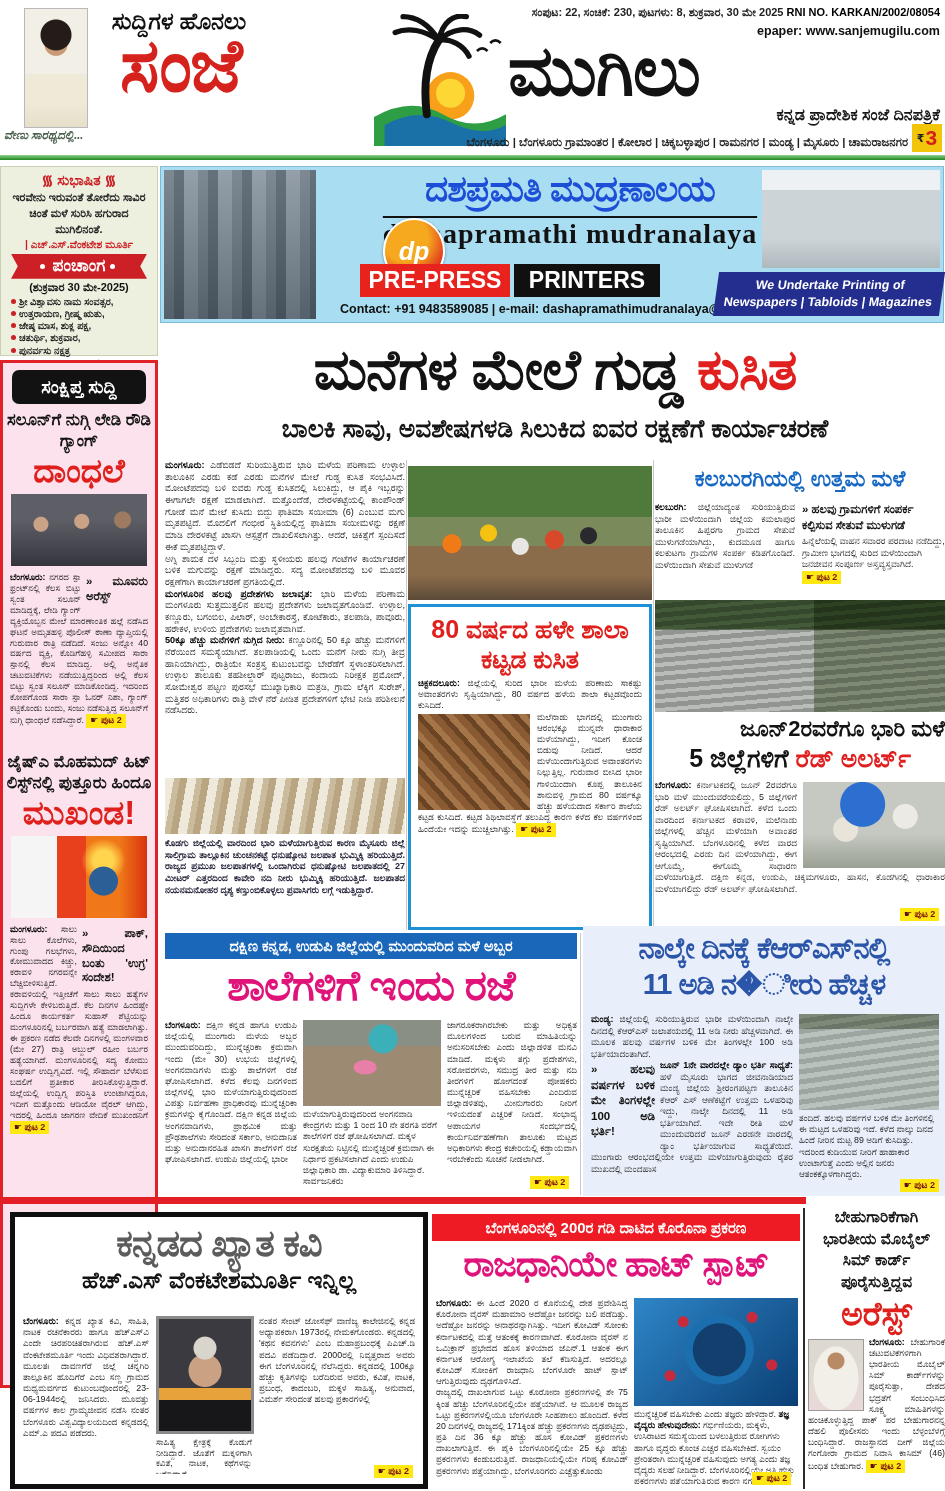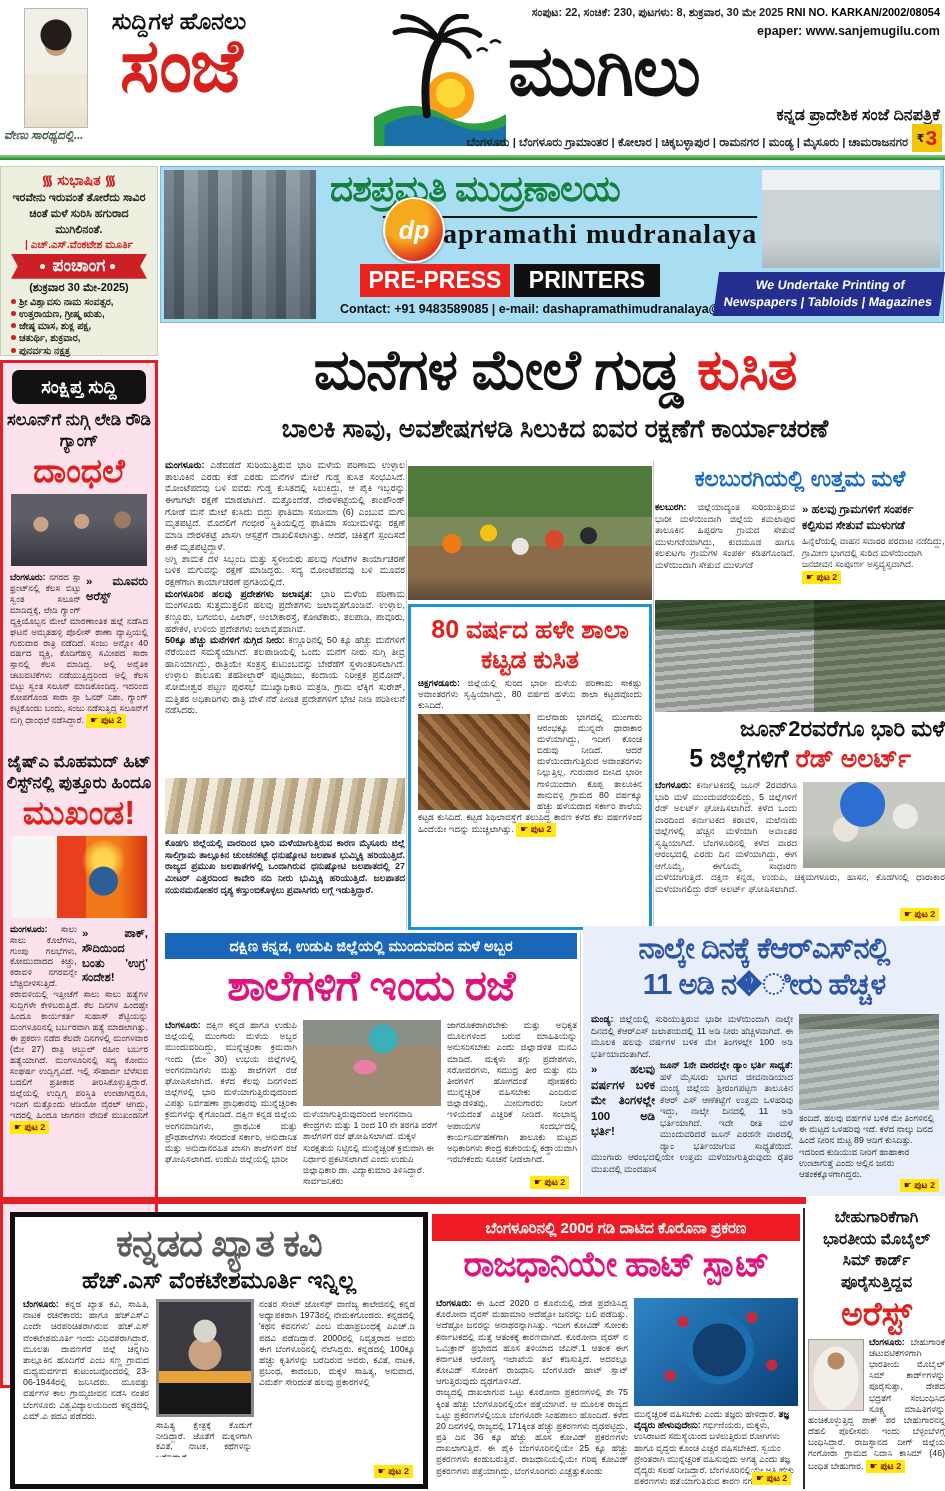--- a/index.html
+++ b/index.html
@@ -28,25 +28,25 @@
   .editions{left:300px;top:136px;width:608px;text-align:right;font-size:11.5px;font-weight:bold;color:#222;}
   .price-badge{right:3px;top:124px;width:30px;height:28px;background:#f3c50a;display:flex;align-items:center;justify-content:center;gap:1px;}
   .price-badge .sym{font-size:11px;font-weight:bold;color:#222;}
   .price-badge .val{font-size:21px;font-weight:900;color:#d2201a;}
   .green-rule{left:0;top:155px;width:945px;height:5px;background:linear-gradient(180deg,#8fd08f,#1e8a1e);}
   
   .ad{left:160px;top:166px;width:784px;height:157px;background:#a9ddf1;border:1px solid #7fb9d6;box-sizing:border-box;}
   .ad-press{left:164px;top:170px;width:152px;height:149px;
      background:repeating-linear-gradient(90deg,#9aa3ab 0 10px,#7d8891 10px 20px,#b7bec4 20px 34px),
                 linear-gradient(180deg,#cfd6db,#8c979f);background-blend-mode:multiply;}
-  .ad-logo{left:383px;top:197px;width:58px;height:62px;border-radius:50%;
+  .ad-logo{left:383px;top:218px;width:58px;height:62px;border-radius:50%;
      background:radial-gradient(circle at 35% 30%,#f6a81e 0 40%,#e0331e 75%);border:2px solid #fff;
      display:flex;align-items:center;justify-content:center;color:#fff;font-weight:900;font-style:italic;font-size:25px;
      box-shadow:0 1px 3px rgba(0,0,0,.4);}
-  .ad-kn{left:330px;top:168px;width:480px;font-size:36px;font-weight:900;color:#15803d;text-align:left;letter-spacing:-1px;}
+  .ad-kn{left:330px;top:168px;width:480px;font-size:36px;font-weight:900;color:#1d4ed8;text-align:center;letter-spacing:-1px;}
   .ad-en{left:330px;top:218px;width:480px;text-align:center;font-size:28px;font-weight:bold;color:#121212;
      font-family:"Liberation Serif","DejaVu Serif",serif;text-decoration:overline;letter-spacing:1px;}
   .ad-pre{left:360px;top:264px;width:150px;height:33px;background:#e8231e;color:#fff;font-size:23px;font-weight:900;
      display:flex;align-items:center;justify-content:center;}
   .ad-printers{left:514px;top:264px;width:146px;height:33px;background:#101010;color:#fff;font-size:23px;font-weight:900;
      display:flex;align-items:center;justify-content:center;}
   .ad-contact{left:340px;top:302px;width:520px;font-size:12.5px;font-weight:bold;color:#101010;}
   .ad-machines{left:762px;top:170px;width:178px;height:98px;
      background:linear-gradient(180deg,#eef1f3 0 20%,#cdd4d8 20% 70%,#aeb8bd 100%),
                 repeating-linear-gradient(90deg,transparent 0 30px,rgba(90,110,120,.35) 30px 34px);}
@@ -144,21 +144,21 @@
   .krs-right{position:absolute;left:216px;top:88px;width:140px;height:174px;font-size:8.8px;line-height:1.27;overflow:hidden;}
   .ph-dam{width:140px;height:96px;margin-bottom:3px;background:
      linear-gradient(180deg,#7d8a7a 0 16%,#b9c2bd 16% 100%),
      repeating-linear-gradient(172deg,rgba(255,255,255,.55) 0 5px,rgba(140,150,145,.35) 5px 10px);background-blend-mode:multiply;}
   .krs-jump{position:absolute;right:6px;bottom:4px;}
   .redbar{left:0;top:1197px;width:806px;height:7px;background:#e31e24;}
   
   .poet{left:10px;top:1212px;width:418px;height:277px;border:5px solid #0f0f0f;background:#fff;box-sizing:border-box;padding:4px 8px;}
   .poet-h1{font-size:37px;font-weight:900;color:#5c5c5c;text-align:center;letter-spacing:-1px;margin-top:2px;}
   .poet-h2{font-size:23px;font-weight:900;color:#121212;text-align:center;margin-top:2px;}
-  .poet-grid{display:grid;grid-template-columns:126px 96px 1fr;gap:7px;margin-top:5px;height:158px;overflow:hidden;}
+  .poet-grid{display:grid;grid-template-columns:126px 96px 1fr;gap:7px;margin-top:22px;height:158px;overflow:hidden;}
   .poet-grid .t{font-size:8.8px;line-height:1.27;}
   .ph-poet{width:92px;height:112px;border:3px solid #8a8a8a;background:
      radial-gradient(circle at 50% 26%,#d9d4cc 0 11px,transparent 12px),
      radial-gradient(circle at 50% 46%,#caa183 0 16px,transparent 17px),
      linear-gradient(180deg,#3a3a40 0 62%,#e8a23c 62% 72%,#17171a 72% 100%);}
   .poet-tail{font-size:8.6px;line-height:1.25;margin-top:3px;}
   .poet-jump{position:absolute;right:10px;bottom:6px;}
   
   .cor-strip{left:432px;top:1214px;width:368px;height:27px;background:#ee1b24;color:#fff;font-size:15px;font-weight:900;
      display:flex;align-items:center;justify-content:center;}
@@ -289,21 +289,21 @@
     <span class="sublbl">50ಕ್ಕೂ ಹೆಚ್ಚು ಮನೆಗಳಿಗೆ ನುಗ್ಗಿದ ನೀರು:</span><span> ಕಣ್ಣೂರಿನಲ್ಲಿ 50 ಕ್ಕೂ ಹೆಚ್ಚು ಮನೆಗಳಿಗೆ ನೆರೆಯಿಂದ ಸಮಸ್ಯೆಯಾಗಿದೆ. ತಲಪಾಡಿಯಲ್ಲಿ ಒಂದು ಮನೆಗೆ ನೀರು ನುಗ್ಗಿ ತೀವ್ರ ಹಾನಿಯಾಗಿದ್ದು, ರಾತ್ರಿಯೇ ಸಂತ್ರಸ್ತ ಕುಟುಂಬವನ್ನು ಬೇರೆಡೆಗೆ ಸ್ಥಳಾಂತರಿಸಲಾಗಿದೆ. ಉಳ್ಳಾಲ ತಾಲೂಕು ತಹಶೀಲ್ದಾರ್ ಪುಟ್ಟರಾಜು, ಕಂದಾಯ ನಿರೀಕ್ಷಕ ಪ್ರಮೋದ್, ಸೋಮೇಶ್ವರ ಪಟ್ಟಣ ಪುರಸಭೆ ಮುಖ್ಯಾಧಿಕಾರಿ ಮತ್ರಡಿ, ಗ್ರಾಮ ಲೆಕ್ಕಿಗ ಸುರೇಶ್, ಮತ್ತಿತರ ಅಧಿಕಾರಿಗಳು ರಾತ್ರಿ ವೇಳೆ ನೆರೆ ಪೀಡಿತ ಪ್ರದೇಶಗಳಿಗೆ ಭೇಟಿ ನೀಡಿ ಪರಿಶೀಲನೆ ನಡೆಸಿದರು.</span>
   </div>
   <div class="abs ph-waterfall"></div>
   <div class="abs lead-caption just clip">ಕೊಡಗು ಜಿಲ್ಲೆಯಲ್ಲಿ ವಾರದಿಂದ ಭಾರಿ ಮಳೆಯಾಗುತ್ತಿರುವ ಕಾರಣ ಮೈಸೂರು ಜಿಲ್ಲೆ ಸಾಲಿಗ್ರಾಮ ತಾಲ್ಲೂಕಿನ ಚುಂಚನಕಟ್ಟೆ ಧನುಷ್ಕೋಟಿ ಜಲಪಾತ ಭುಮ್ಮಿಕ್ಕಿ ಹರಿಯುತ್ತಿದೆ. ರಾಜ್ಯದ ಪ್ರಮುಖ ಜಲಪಾತಗಳಲ್ಲಿ ಒಂದಾಗಿರುವ ಧನುಷ್ಕೋಟಿ ಜಲಪಾತದಲ್ಲಿ 27 ಮೀಟರ್ ಎತ್ತರದಿಂದ ಕಾವೇರಿ ನದಿ ನೀರು ಭುಮ್ಮಿಕ್ಕಿ ಹರಿಯುತ್ತಿದೆ. ಜಲಪಾತದ ನಯನಮನೋಹರ ದೃಶ್ಯ ಕಣ್ತುಂಬಿಕೊಳ್ಳಲು ಪ್ರವಾಸಿಗರು ಲಗ್ಗೆ ಇಡುತ್ತಿದ್ದಾರೆ.</div>
 
   <div class="abs ph-rescue"></div>
 
   <div class="abs bluebox clip">
     <h3>80 ವರ್ಷದ ಹಳೇ ಶಾಲಾ ಕಟ್ಟಡ ಕುಸಿತ</h3>
     <div class="bb-body just">
-      <b class="dl">ಚಿಕ್ಷಗಳಡೂರು:</b>
+      <b class="dl">ಚಿಕ್ಟಕದಲೂರು:</b>
       <span> ಜಿಲ್ಲೆಯಲ್ಲಿ ಸುರಿದ ಭಾರೀ ಮಳೆಯ ಪರಿಣಾಮ ಸಾಕಷ್ಟು ಅವಾಂತರಗಳು ಸೃಷ್ಟಿಯಾಗಿದ್ದು, 80 ವರ್ಷದ ಹಳೆಯ ಶಾಲಾ ಕಟ್ಟಡವೊಂದು ಕುಸಿದಿದೆ.</span><br>
       <span class="ph-school"></span>
       <span>ಮಲೆನಾಡು ಭಾಗದಲ್ಲಿ ಮುಂಗಾರು ಆರಂಭಕ್ಕೂ ಮುನ್ನವೇ ಧಾರಾಕಾರ ಮಳೆಯಾಗಿದ್ದು, ಇದೀಗ ಕೊಂಚ ಬಿಡುವು ನೀಡಿದೆ. ಆದರೆ ಮಳೆಯಿಂದಾಗುತ್ತಿರುವ ಅವಾಂತರಗಳು ನಿಲ್ಲುತ್ತಿಲ್ಲ. ಗುರುವಾರ ಬೀಸಿದ ಭಾರೀ ಗಾಳಿಯಿಂದಾಗಿ ಕೊಪ್ಪ ತಾಲೂಕಿನ ಶಾನುವಳ್ಳಿ ಗ್ರಾಮದ 80 ವರ್ಷಕ್ಕೂ ಹೆಚ್ಚು ಹಳೆಯದಾದ ಸರ್ಕಾರಿ ಶಾಲೆಯ ಕಟ್ಟಡ ಕುಸಿದಿದೆ.</span>
       <span>ಕಟ್ಟಡ ಶಿಥಿಲಾವಸ್ಥೆಗೆ ತಲುಪಿದ್ದ ಕಾರಣ ಕಳೆದ ಕೆಲ ವರ್ಷಗಳಿಂದ ಹಿಂದೆಯೇ ಇದನ್ನು ಮುಚ್ಚಲಾಗಿತ್ತು.</span>
       <span class="jump"><span class="fi">☛</span> <span>ಪುಟ 2</span></span>
     </div>
   </div>
 
   <div class="vrule" style="left:406px;top:460px;height:470px"></div>
   <div class="vrule" style="left:653px;top:460px;height:470px"></div>

